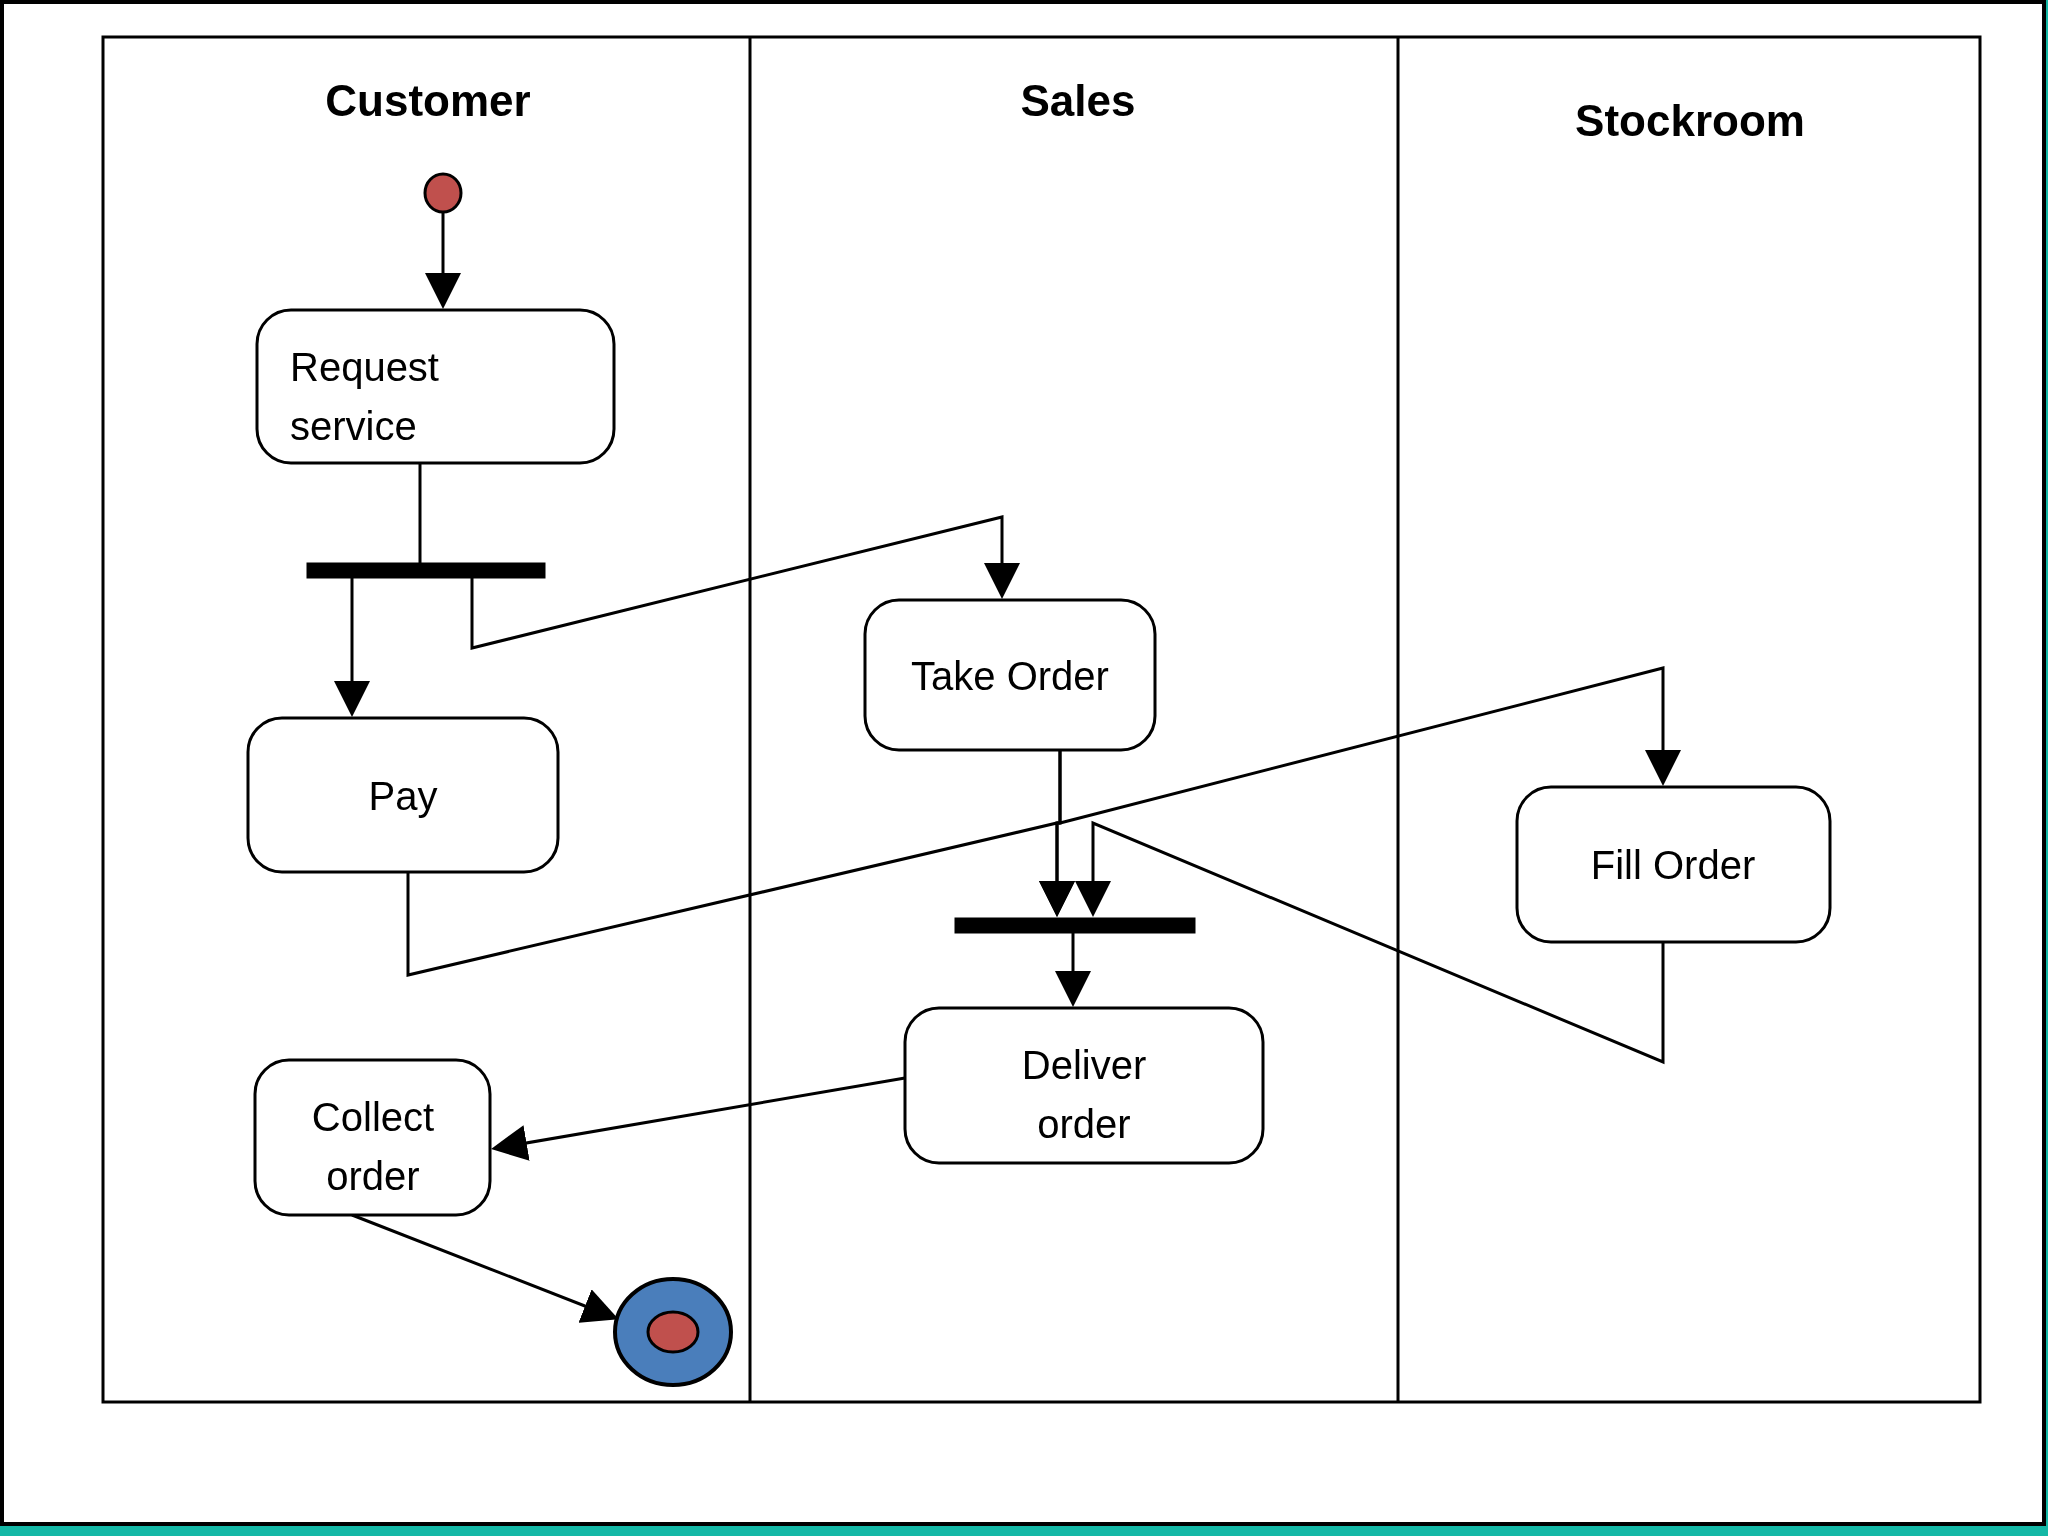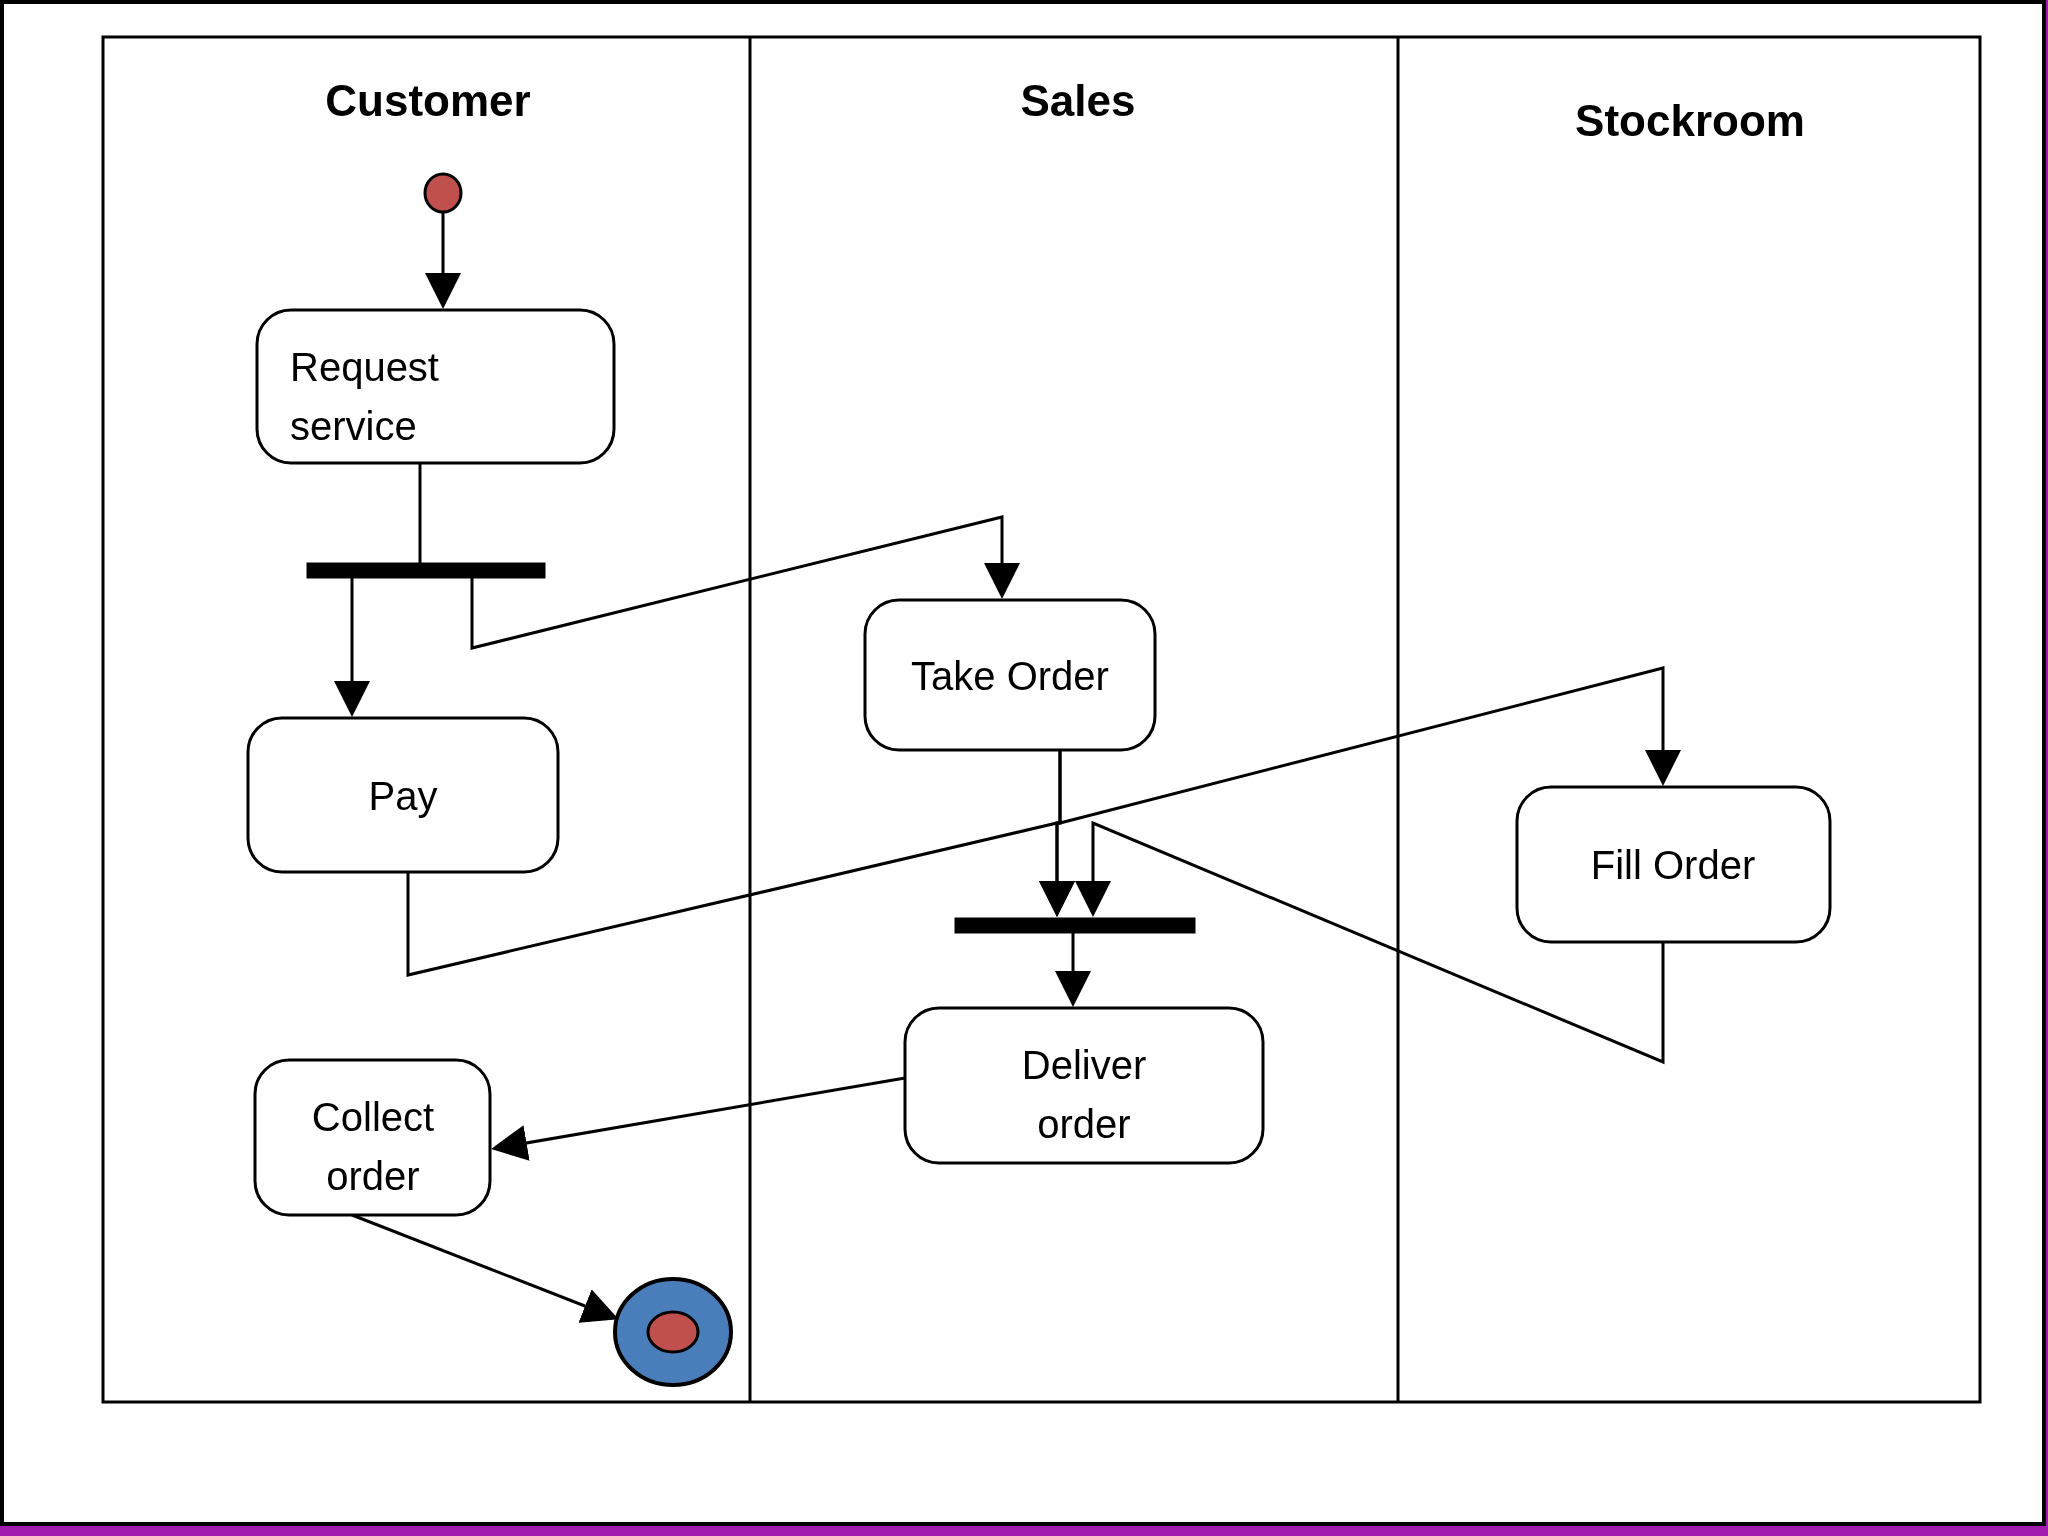--- a/index.html
+++ b/index.html
@@ -10,21 +10,21 @@
   body {
     width: 2048px;
     height: 1536px;
     font-family: "Liberation Sans", sans-serif;
     overflow: hidden;
   }
   #canvas {
     position: relative;
     width: 2048px;
     height: 1536px;
-    background: #a21caf;
+    background: #14b8a6;
   }
   #diagram-svg {
     position: absolute;
     top: 0;
     left: 0;
     width: 2048px;
     height: 1536px;
   }
   .lane-title {
     font-family: "Liberation Sans", sans-serif;

